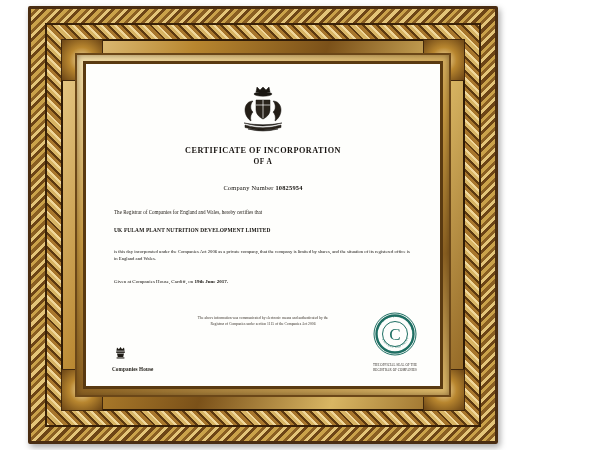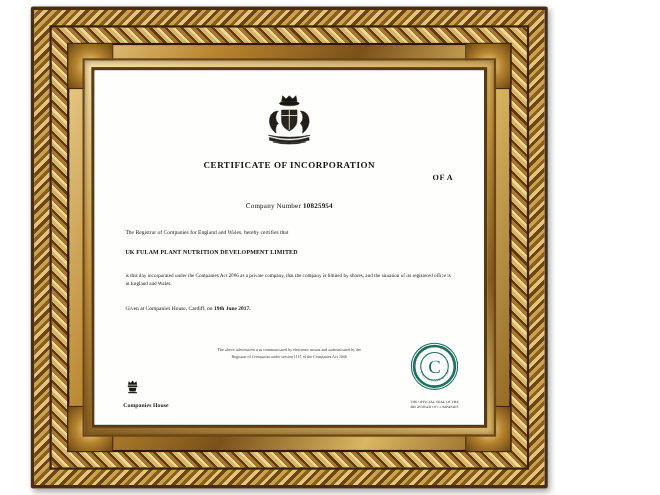--- a/index.html
+++ b/index.html
@@ -123,21 +123,21 @@
   
   .cert-title {
     text-align: center;
     font-size: 8.2px;
     letter-spacing: 0.5px;
     font-weight: bold;
     margin-top: 9px;
     line-height: 1.45;
     color: #171310;
   }
-  .cert-title .ln2 { font-size: 7.4px; text-align: right; }
+  .cert-title .ln2 { font-size: 7.4px; }
   .cert-title .ln3 { font-size: 7.4px; }
 
   .company-number {
     text-align: center;
     font-size: 6.4px;
     margin-top: 16px;
     letter-spacing: 0.2px;
   }
   .company-number b { font-weight: bold; }
 

